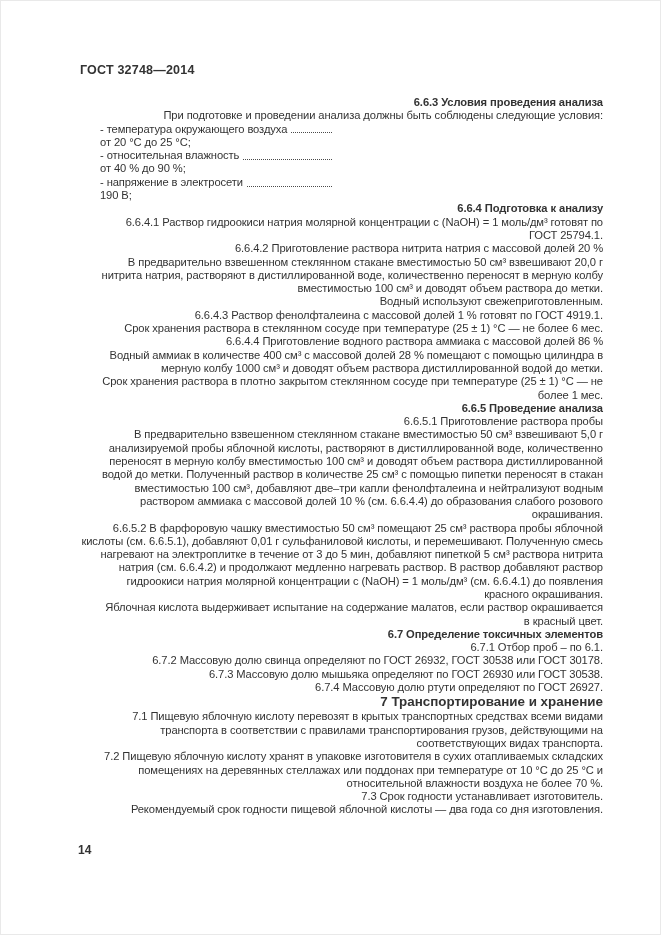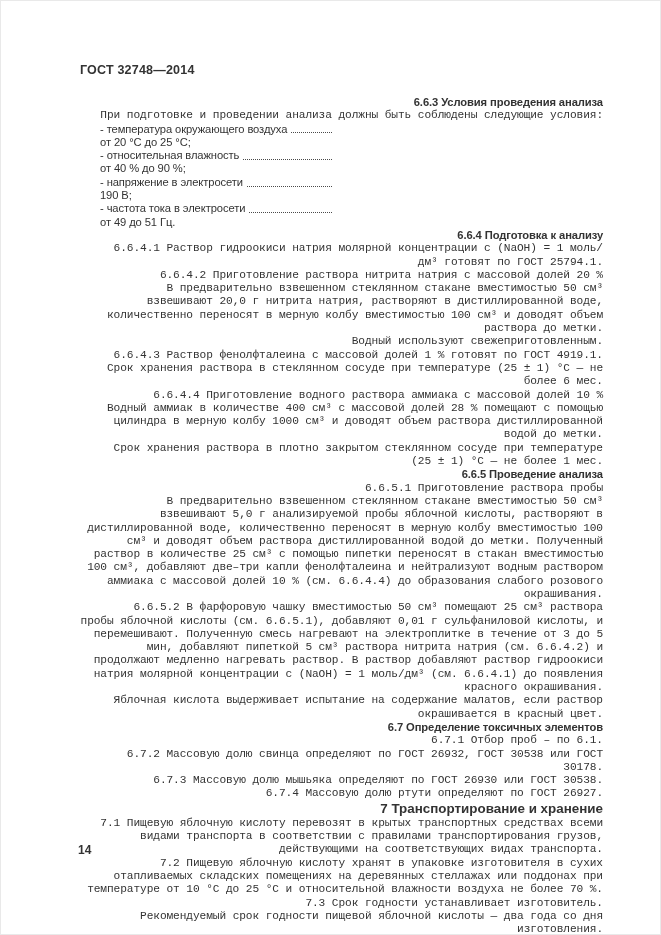--- a/index.html
+++ b/index.html
@@ -10,21 +10,21 @@
   }
   .running-header {
     position:absolute; left:79px; top:62px;
     font-size:12.5px; font-weight:bold; letter-spacing:.2px;
   }
   .content {
     position:absolute; left:79px; top:95px; width:523px;
     font-size:11.2px; line-height:13.3px; letter-spacing:-.1px;
   }
   .content p { margin:0;text-align:right; }
-  .para { text-align:justify; text-indent:20px;font-family:Liberation Mono, monospace; }
+  .para { text-align:justify; text-indent:20px; }
   .h6   { font-weight:bold; text-indent:20px; }
   .h67  { font-weight:bold; text-indent:20px; margin:7px 0 6px; }
   .chapter {
     font-weight:bold; font-size:13.4px; line-height:16px;
     text-indent:20px; margin:12px 0 11px; letter-spacing:0;
   }
   .cond-row  { display:flex; padding-left:20px;flex-direction:column; }
   .cond-left { display:flex; width:233px; min-width:233px; }
   .cond-label{ white-space:nowrap; }
   .cond-dots { flex:1; border-bottom:1.3px dotted #4a4a4a; margin:0 1px 2.5px 4px; }
@@ -60,36 +60,29 @@
       </span>
       <span class="cond-value">от 40 % до 90 %;</span>
     </div>
     <div class="cond-row">
       <span class="cond-left">
         <span class="cond-label">- напряжение в электросети</span>
         <span class="cond-dots"></span>
       </span>
       <span class="cond-value">190 В;</span>
     </div>
-    <div class="cond-row">
-      <span class="cond-left">
-        <span class="cond-label">- частота тока в электросети</span>
-        <span class="cond-dots"></span>
-      </span>
-      <span class="cond-value">от 49 до 51 Гц.</span>
-    </div>
 
     <p class="h6">6.6.4 Подготовка к анализу</p>
     <p class="para">6.6.4.1 Раствор гидроокиси натрия молярной концентрации c (NaOH) = 1 моль/дм³ готовят по ГОСТ 25794.1.</p>
     <p class="para">6.6.4.2 Приготовление раствора нитрита натрия с массовой долей 20 %</p>
     <p class="para">В предварительно взвешенном стеклянном стакане вместимостью 50 см³ взвешивают 20,0 г нитрита натрия, растворяют в дистиллированной воде, количественно переносят в мерную колбу вместимостью 100 см³ и доводят объем раствора до метки.</p>
     <p class="para">Водный используют свежеприготовленным.</p>
     <p class="para">6.6.4.3 Раствор фенолфталеина с массовой долей 1 % готовят по ГОСТ 4919.1.</p>
     <p class="para">Срок хранения раствора в стеклянном сосуде при температуре (25 ± 1) °С — не более 6 мес.</p>
-    <p class="para">6.6.4.4 Приготовление водного раствора аммиака с массовой долей 10 %</p>
+    <p class="para">6.6.4.4 Приготовление водного раствора аммиака с массовой долей 86 %</p>
     <p class="para">Водный аммиак в количестве 400 см³ с массовой долей 28 % помещают с помощью цилиндра в мерную колбу 1000 см³ и доводят объем раствора дистиллированной водой до метки.</p>
     <p class="para">Срок хранения раствора в плотно закрытом стеклянном сосуде при температуре (25 ± 1) °С — не более 1 мес.</p>
 
     <p class="h6">6.6.5 Проведение анализа</p>
     <p class="para">6.6.5.1 Приготовление раствора пробы</p>
     <p class="para">В предварительно взвешенном стеклянном стакане вместимостью 50 см³ взвешивают 5,0 г анализируемой пробы яблочной кислоты, растворяют в дистиллированной воде, количественно переносят в мерную колбу вместимостью 100 см³ и доводят объем раствора дистиллированной водой до метки. Полученный раствор в количестве 25 см³ с помощью пипетки переносят в стакан вместимостью 100 см³, добавляют две–три капли фенолфталеина и нейтрализуют водным раствором аммиака с массовой долей 10 % (см. 6.6.4.4) до образования слабого розового окрашивания.</p>
     <p class="para">6.6.5.2 В фарфоровую чашку вместимостью 50 см³ помещают 25 см³ раствора пробы яблочной кислоты (см. 6.6.5.1), добавляют 0,01 г сульфаниловой кислоты, и перемешивают. Полученную смесь нагревают на электроплитке в течение от 3 до 5 мин, добавляют пипеткой 5 см³ раствора нитрита натрия (см. 6.6.4.2) и продолжают медленно нагревать раствор. В раствор добавляют раствор гидроокиси натрия молярной концентрации c (NaOH) = 1 моль/дм³ (см. 6.6.4.1) до появления красного окрашивания.</p>
     <p class="para">Яблочная кислота выдерживает испытание на содержание малатов, если раствор окрашивается в красный цвет.</p>
 
     <p class="h67">6.7 Определение токсичных элементов</p>

